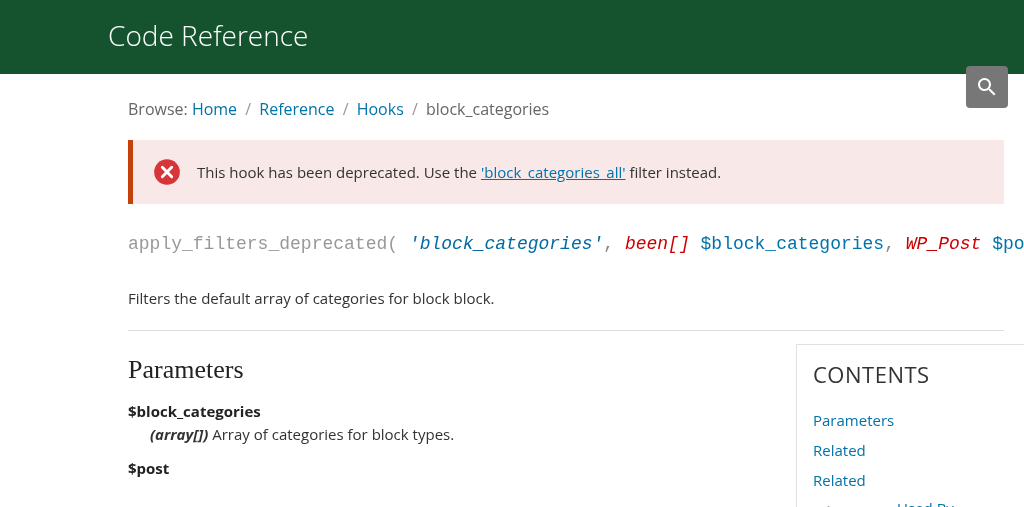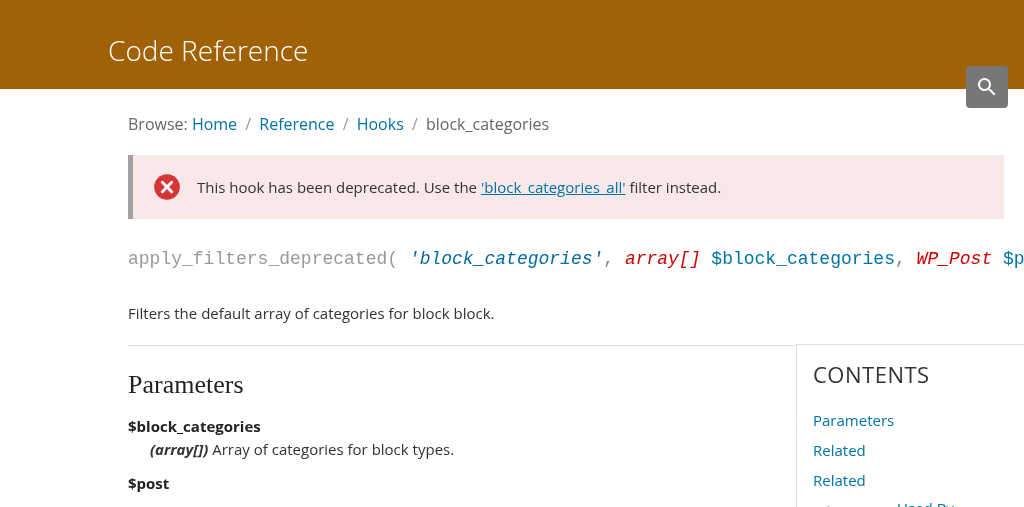--- a/index.html
+++ b/index.html
@@ -3,23 +3,23 @@
   <meta charset="utf-8">
   <style>
     * { margin: 0; padding: 0; box-sizing: border-box; }
     body {
       font-family: -apple-system, BlinkMacSystemFont, "Segoe UI", "Open Sans", Helvetica, Arial, sans-serif;
       font-size: 15px;
       color: #333;
       background: #fff;
     }
     .header {
-      background: #a16207;
+      background: #14532d;
       color: #fff;
-      padding: 31px 0 20px 0;
+      padding: 16px 0 20px 0;
     }
     .header-title {
       font-size: 28px;
       font-weight: 300;
       margin-left: 108px;
     }
     .breadcrumb {
       font-size: 16px;
       color: #666;
       margin: 24px 0 20px 128px;
@@ -27,21 +27,21 @@
     .breadcrumb a {
       color: #0073aa;
       text-decoration: none;
     }
     .breadcrumb .sep { margin: 0 4px; color: #999; }
     .content {
       margin: 0 20px 0 128px;
     }
     .notice {
       background: #f8e8e8;
-      border-left: 5px solid #a3a3a3;
+      border-left: 5px solid #c2410c;
       padding: 18px 20px;
       display: flex;
       align-items: center;
       gap: 16px;
       margin-bottom: 30px;
     }
     .notice-icon {
       width: 28px;
       height: 28px;
       flex-shrink: 0;
@@ -180,21 +180,21 @@
         <circle cx="12" cy="12" r="11" fill="#d63638"></circle>
         <path d="M8 8l8 8M16 8l-8 8" stroke="#fff" stroke-width="2.5" stroke-linecap="round"></path>
       </svg>
     </span>
     <span class="notice-text">
       <span>This hook has been deprecated. Use the </span><a href="#">'block_categories_all'</a><span> filter instead.</span>
     </span>
   </div>
 
   <div class="signature">
-    <span class="sig-func">apply_filters_deprecated</span><span class="sig-func">( </span><span class="sig-string">'block_categories'</span><span>, </span><span class="sig-type">array[]</span><span> </span><span class="sig-var">$block_categories</span><span>, </span><span class="sig-type">WP_Post</span><span> </span><span class="sig-var">$post</span>
+    <span class="sig-func">apply_filters_deprecated</span><span class="sig-func">( </span><span class="sig-string">'block_categories'</span><span>, </span><span class="sig-type">been[]</span><span> </span><span class="sig-var">$block_categories</span><span>, </span><span class="sig-type">WP_Post</span><span> </span><span class="sig-var">$post</span>
   </div>
 
   <div class="description">Filters the default array of categories for block block.</div>
 
   <hr>
 
   <h2 class="section-title">Parameters</h2>
 
   <div>
     <div class="param-name">$block_categories</div>

